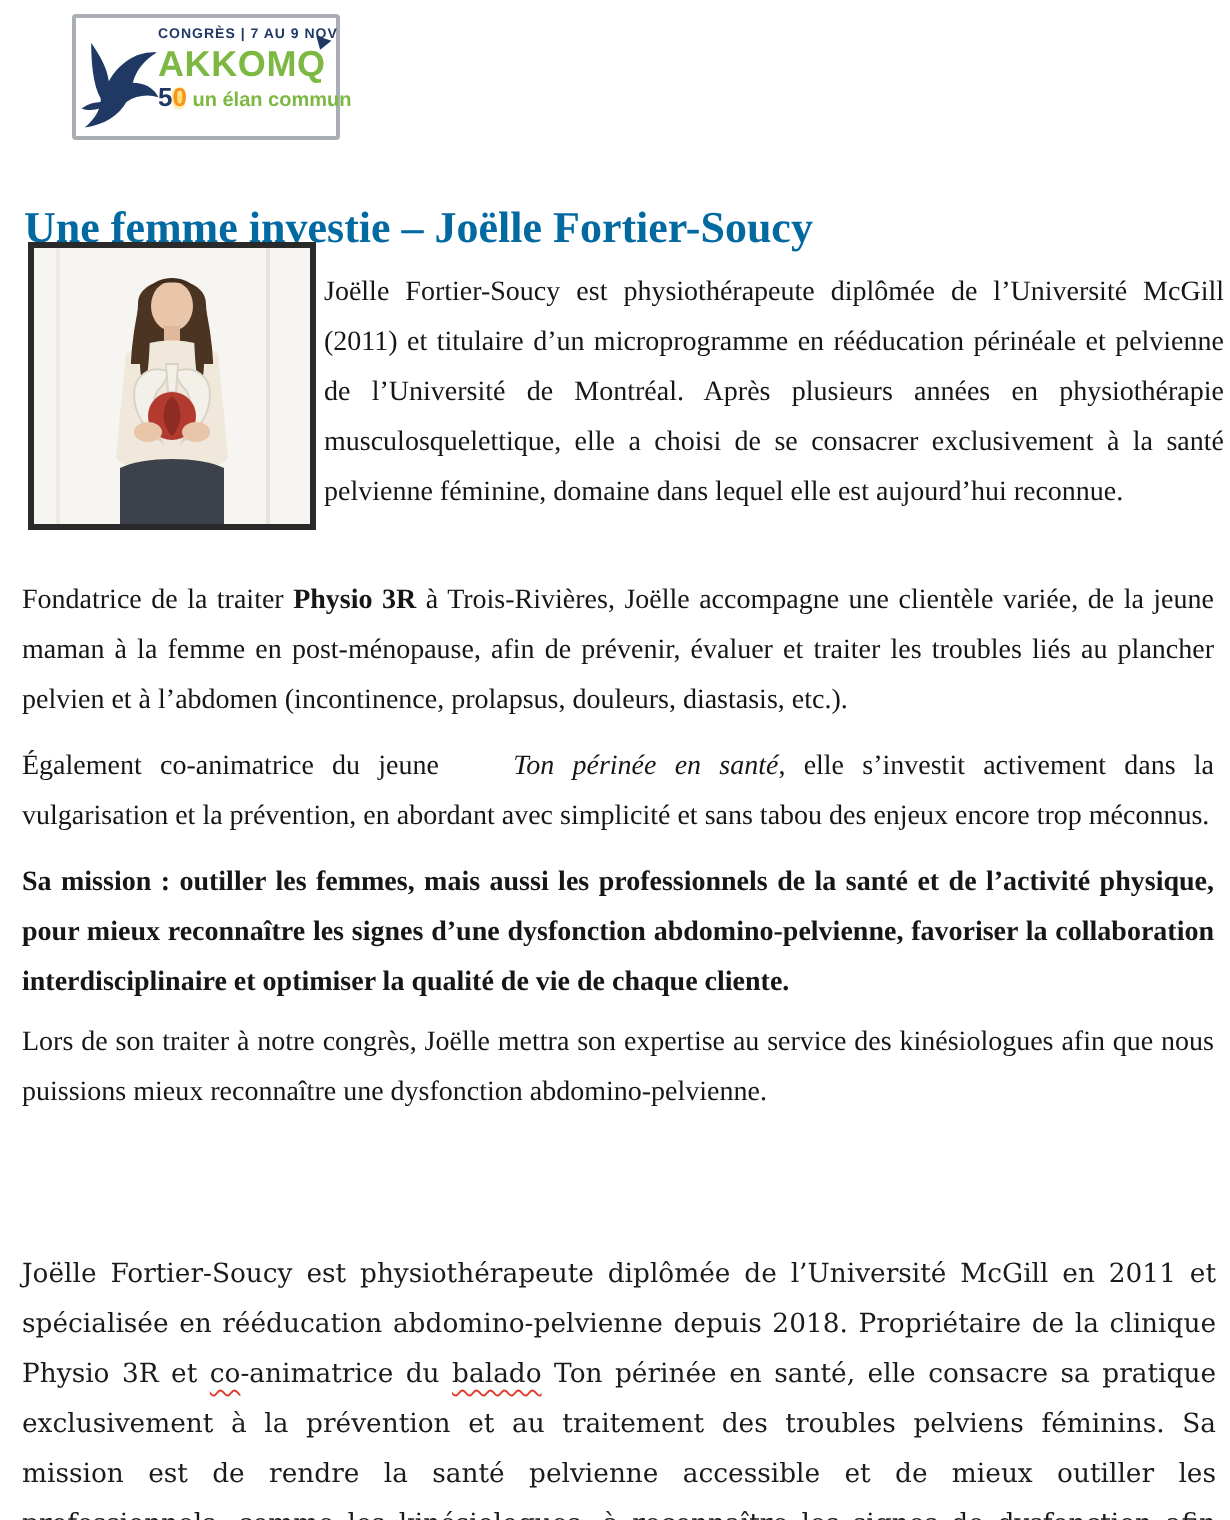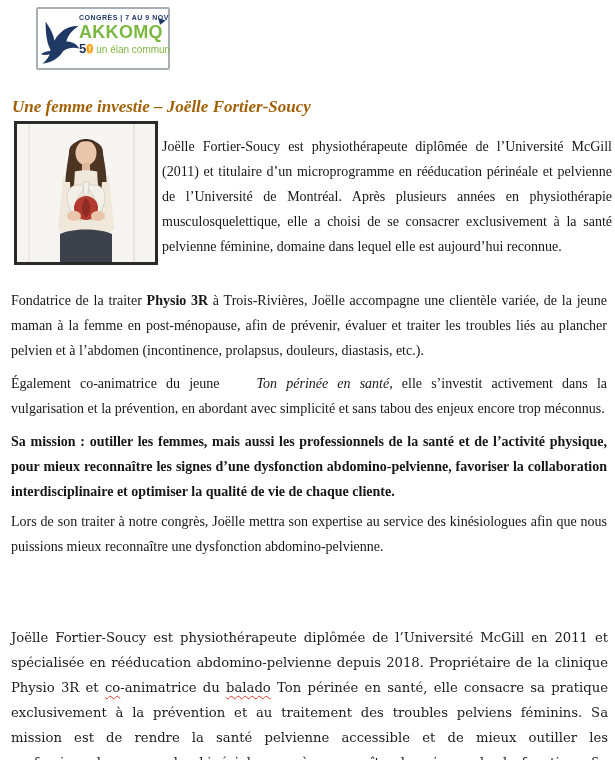--- a/index.html
+++ b/index.html
@@ -42,28 +42,27 @@
   .logo-bottom{
     font-family:"Liberation Sans", sans-serif;
     font-size:10px;line-height:12px;white-space:nowrap;margin-top:0px;
   }
   .anniv5{color:#1f3864;font-weight:800;font-size:13px;}
   .anniv0{
     color:#f7941d;font-weight:800;font-size:13px;position:relative;
     background:radial-gradient(circle at 50% 55%, rgba(255,215,80,.95) 0%, rgba(255,215,80,.55) 45%, rgba(255,215,80,0) 70%);
     border-radius:50%;
   }
-  .tagline{color:#7db843;font-weight:400;font-size:10px;margin-top:24px;}
+  .tagline{color:#7db843;font-weight:700;font-size:10px;margin-top:24px;}
 
   
   .doc-title{
     position:absolute;left:12px;top:86px;width:590px;
-    font-size:17px;font-weight:700;color:#a16207;
+    font-size:22px;font-weight:700;color:#0369a1;
     font-family:"Liberation Serif", serif;
-    font-style:italic;
   }
 
   
   .photo-frame{
     position:absolute;left:14px;top:121px;
     width:138px;height:138px;
     border:3px solid #2a2a2a;background:#f6f4f1;
   }
   .photo-frame svg{display:block;}
 

